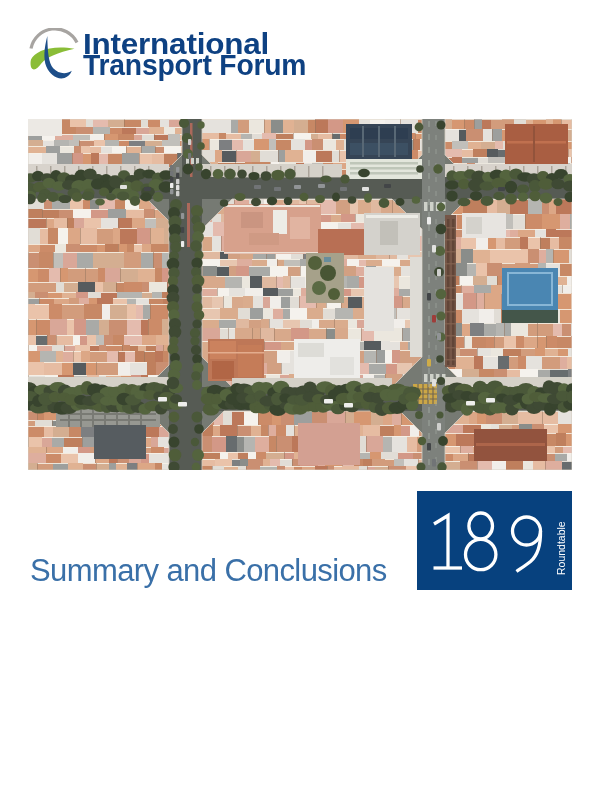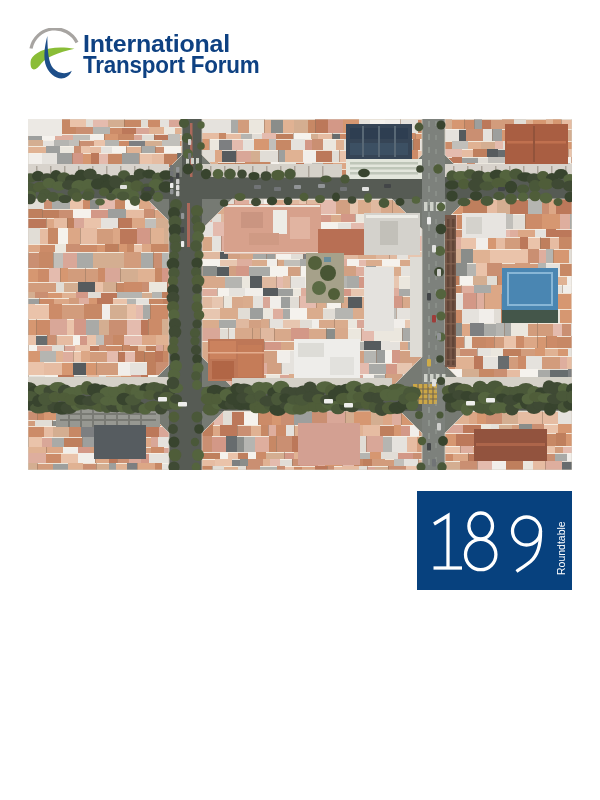--- a/index.html
+++ b/index.html
@@ -1,20 +1,20 @@
 <!DOCTYPE html>
 <html><head>
 <meta charset="utf-8">
 <title>Urban Planning and Travel Behaviour</title>
 <style>
 * { margin:0; padding:0; box-sizing:border-box; }
 html,body { width:600px; height:800px; background:#ffffff; font-family:"Liberation Sans", sans-serif; }
 .page { position:relative; width:600px; height:800px; overflow:hidden; }
 .logo { position:absolute; left:28px; top:28px; width:56px; height:56px; }
-.logotext { position:absolute; left:83px; top:34px; color:#0e4182; font-weight:bold; font-size:23px; line-height:21px; letter-spacing:-0.2px; }
+.logotext { position:absolute; left:83px; top:34px; color:#0e4182; font-weight:bold; font-size:29px; line-height:21px; letter-spacing:-0.2px; }
 .logotext span { display:inline-block; transform-origin:left center; }
 .lt1 { transform:scaleX(1.085); }
 .lt2 { transform:scaleX(0.975); }
 .photo { position:absolute; left:28px; top:119px; width:544px; height:351px; filter:blur(0.45px) saturate(0.96) brightness(1.02); }
 .title { position:absolute; left:30px; top:493px; color:#0e4182; font-weight:bold; font-size:31px; line-height:31.5px; letter-spacing:0.2px; }
 .subtitle { position:absolute; left:30px; top:553px; color:#3a70a8; font-size:31px; letter-spacing:-0.6px; }
 .numbox { position:absolute; left:417px; top:491px; width:155px; height:99px; background:#07417e; }
 </style>
 </head>
 <body>
@@ -2852,20 +2852,21 @@
 <rect x="296" y="280" width="9" height="4.5" rx="1" fill="#e9e9e7"></rect>
 <rect x="316" y="284" width="9" height="4.5" rx="1" fill="#e9e9e7"></rect>
 <rect x="438" y="282" width="9" height="4.5" rx="1" fill="#e9e9e7"></rect>
 <rect x="458" y="279" width="9" height="4.5" rx="1" fill="#e9e9e7"></rect>
 </g>
 <rect x="0" y="0" width="544" height="351" fill="#ffffff" opacity="0.04"></rect>
 </svg>
 </div>
 
 
+<div class="subtitle">Summary and Conclusions</div>
 
 <div class="numbox">
 <svg width="155" height="99" viewBox="0 0 155 99">
 <g fill="none" stroke="#ffffff" stroke-width="3.3">
 <path d="M 17 33 L 31 24.5 L 31 77"></path>
 <path d="M 16.5 77 L 45 77"></path>
 <ellipse cx="63.7" cy="35" rx="11.8" ry="13"></ellipse>
 <ellipse cx="63.7" cy="63.5" rx="15.2" ry="15.2"></ellipse>
 <ellipse cx="109.5" cy="40" rx="14" ry="14"></ellipse>
 <path d="M 123.5 40 C 123.8 54 120 65 113.5 70.5 C 108.5 74.5 103 78 99.5 80.5"></path>

